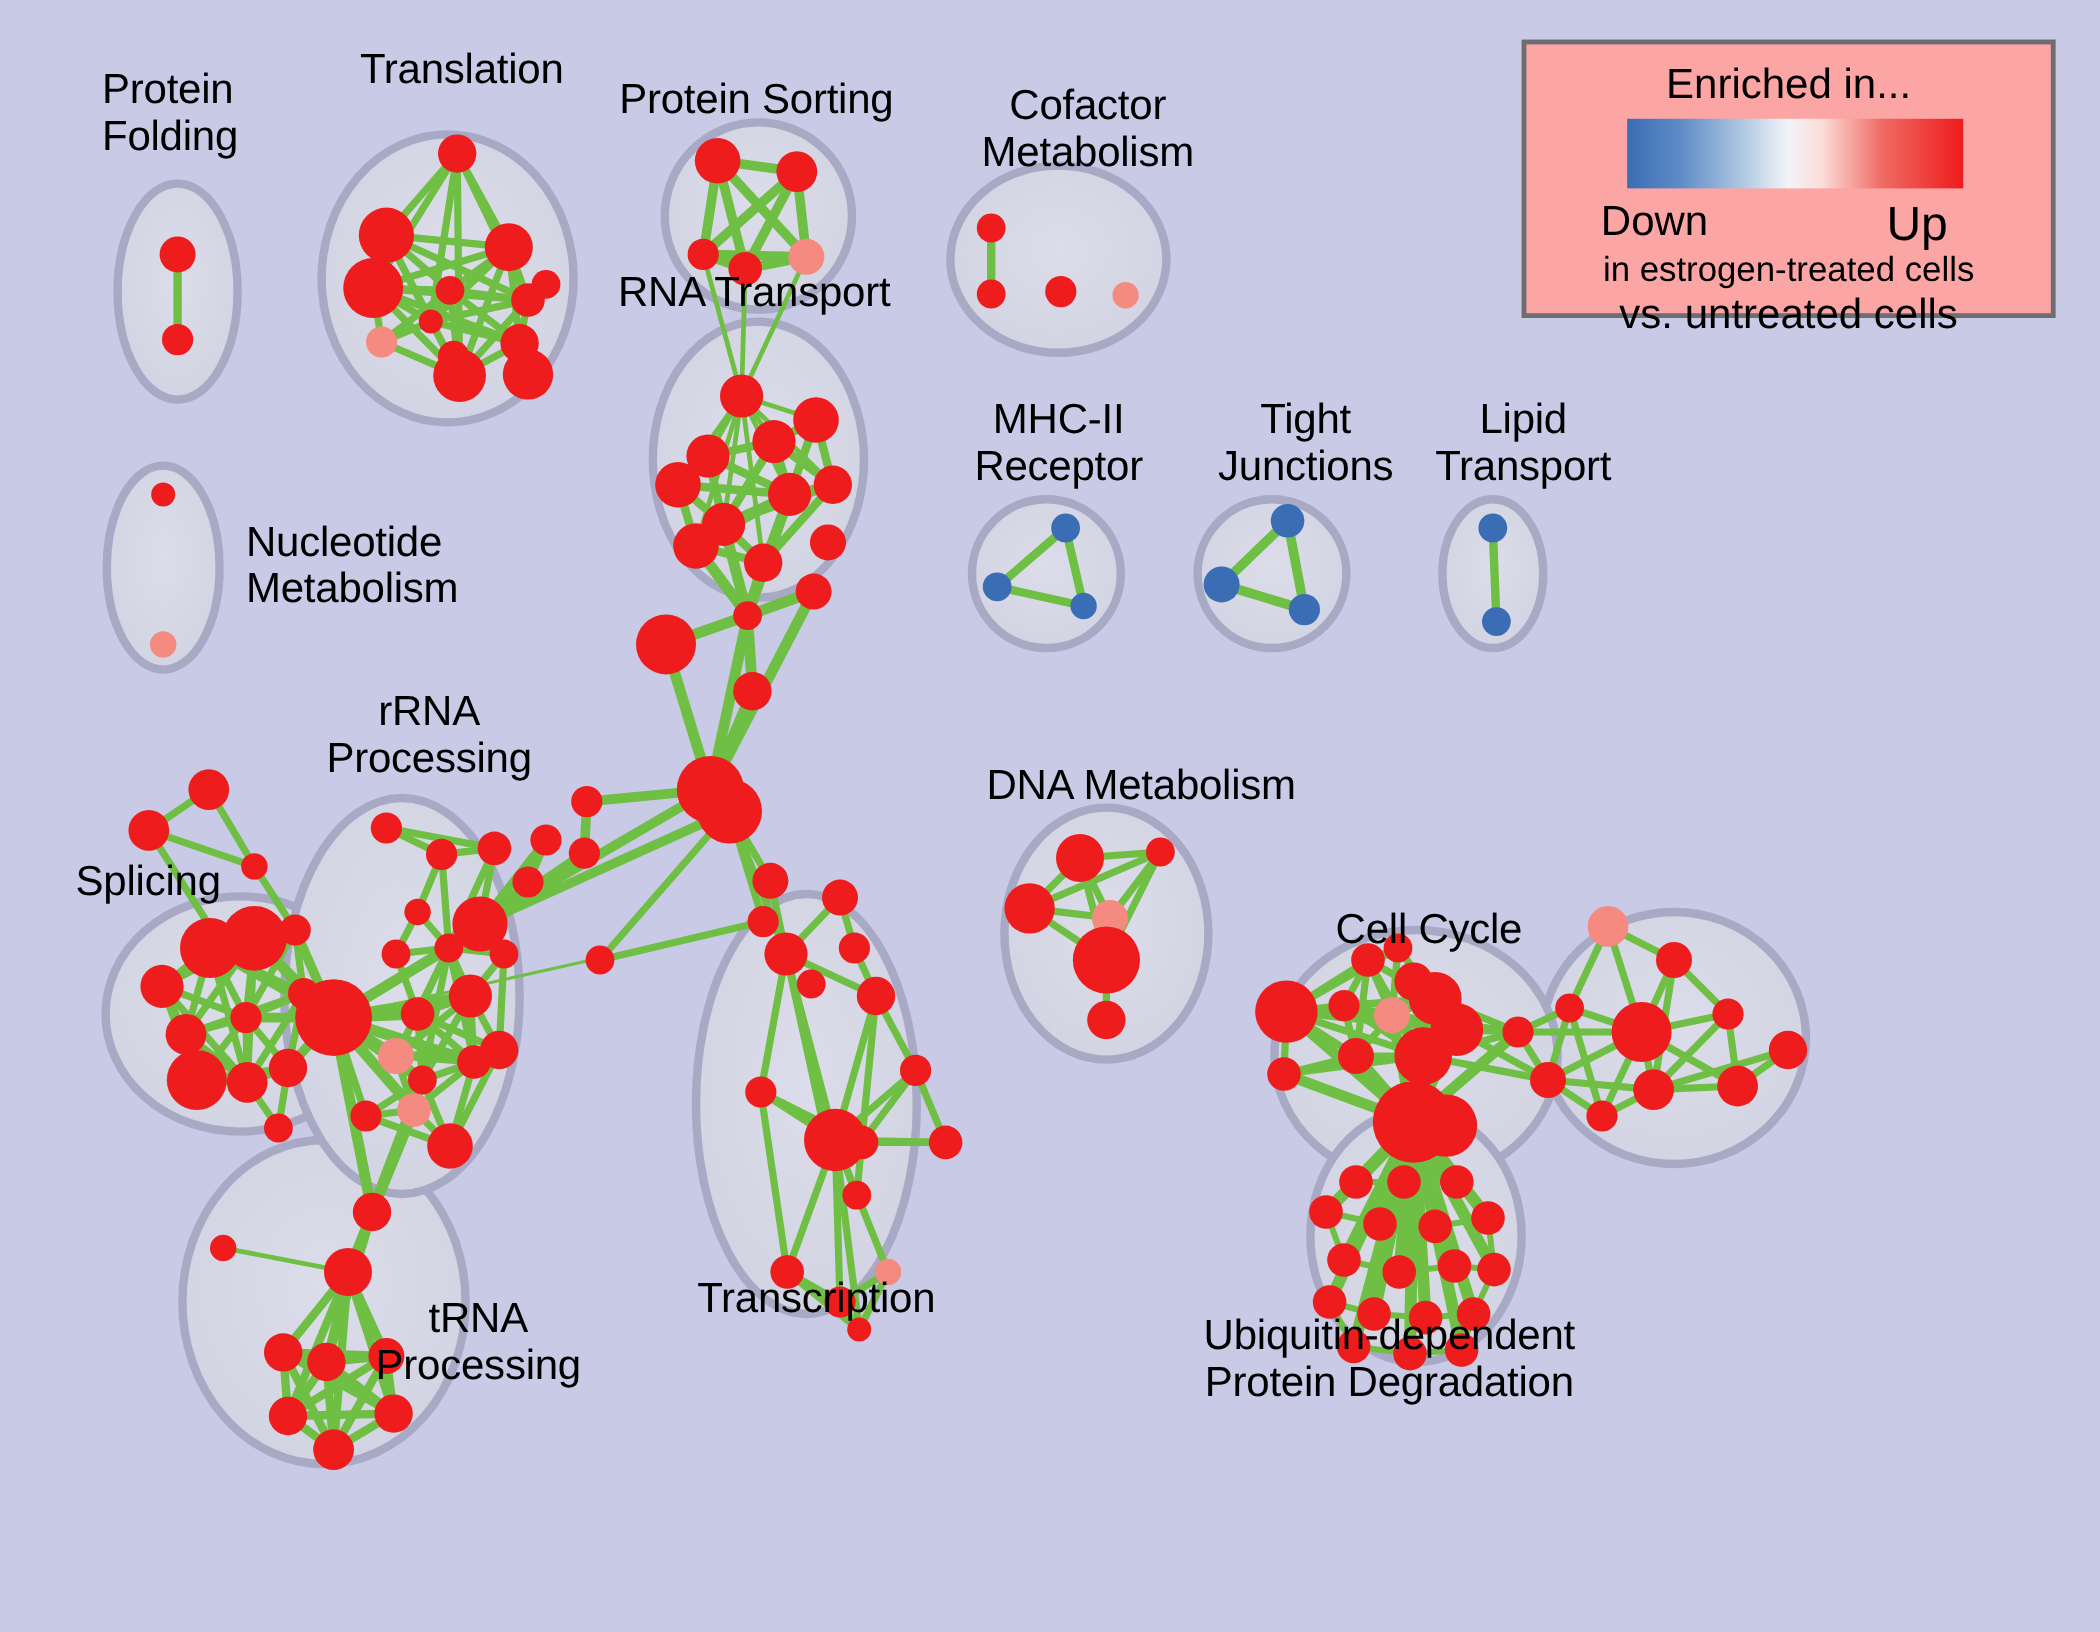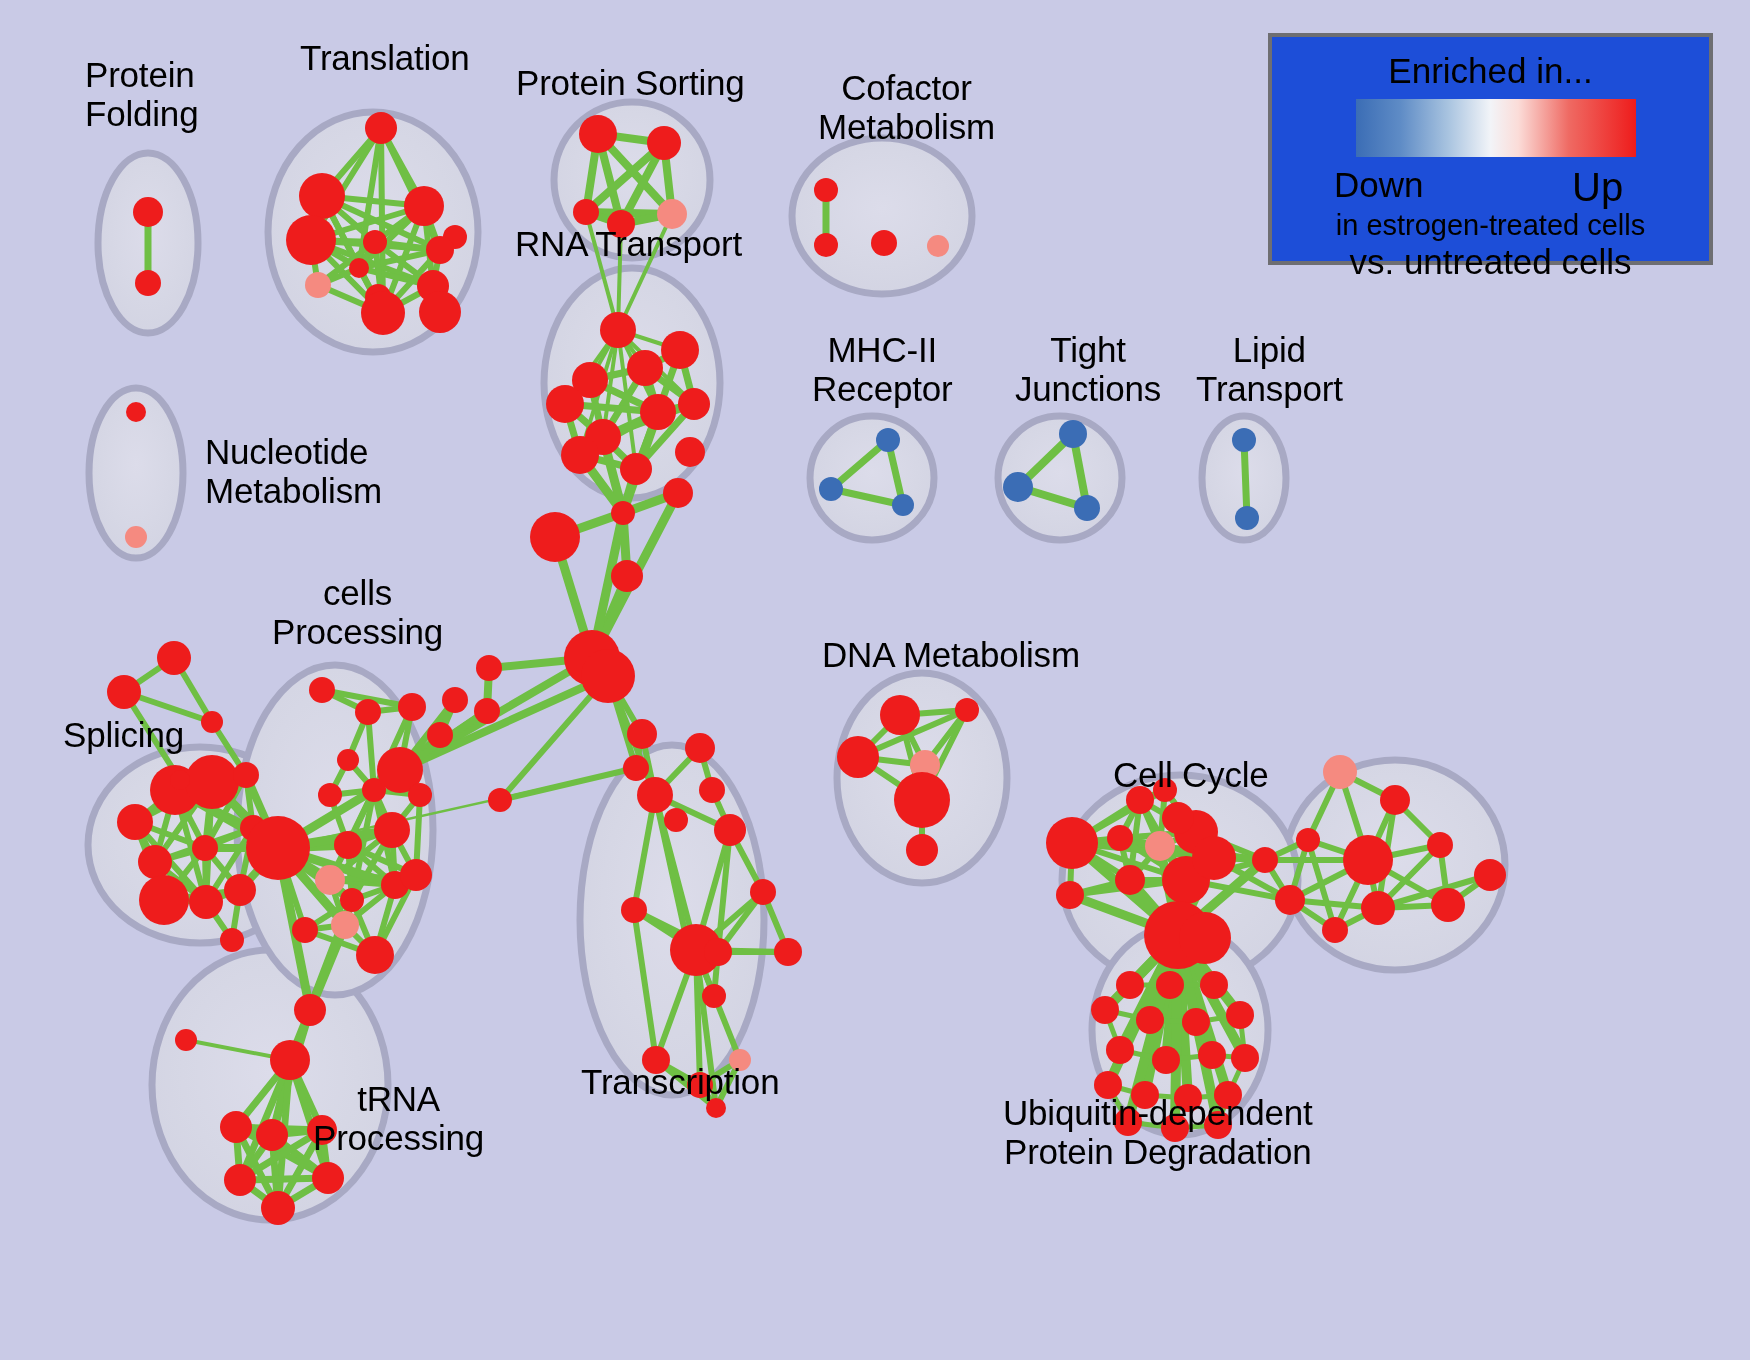--- a/index.html
+++ b/index.html
@@ -19,21 +19,21 @@
     font-family:"Liberation Sans", sans-serif;
     white-space:pre;
     text-align:left;
     letter-spacing:-0.2px;
   }
   
   #legend{
     position:absolute;
     left:1268px;top:33px;
     width:445px;height:232px;
-    background:#1d4ed8;
+    background:#fca5a5;
     border:4px solid #6e6e72;
     box-sizing:border-box;
   }
   #legend-title{
     position:absolute;left:0;top:14px;width:100%;
     text-align:center;font-size:35px;color:#000;
   }
   #legend-bar{
     position:absolute;left:84px;top:62px;width:280px;height:58px;
     background:linear-gradient(to right,#3b6db5 0%,#5f8cc6 16%,#a9c4e0 33%,#f2f4f8 48%,#fbdcd8 58%,#ef6a63 76%,#ee1c1c 100%);
@@ -745,21 +745,21 @@
   <div class="cluster-label" style="left:818px;top:68px;text-align:center;">Cofactor
 Metabolism</div>
   <div class="cluster-label" style="left:205px;top:432px;">Nucleotide
 Metabolism</div>
   <div class="cluster-label" style="left:812px;top:330px;text-align:center;">MHC-II
 Receptor</div>
   <div class="cluster-label" style="left:1015px;top:330px;text-align:center;">Tight
 Junctions</div>
   <div class="cluster-label" style="left:1196px;top:330px;text-align:center;">Lipid
 Transport</div>
-  <div class="cluster-label" style="left:272px;top:573px;text-align:center;">cells
+  <div class="cluster-label" style="left:272px;top:573px;text-align:center;">rRNA
 Processing</div>
   <div class="cluster-label" style="left:63px;top:715px;">Splicing</div>
   <div class="cluster-label" style="left:313px;top:1079px;text-align:center;">tRNA
 Processing</div>
   <div class="cluster-label" style="left:581px;top:1062px;">Transcription</div>
   <div class="cluster-label" style="left:822px;top:635px;">DNA Metabolism</div>
   <div class="cluster-label" style="left:1113px;top:755px;">Cell Cycle</div>
   <div class="cluster-label" style="left:1003px;top:1093px;text-align:center;">Ubiquitin-dependent
 Protein Degradation</div>
 

